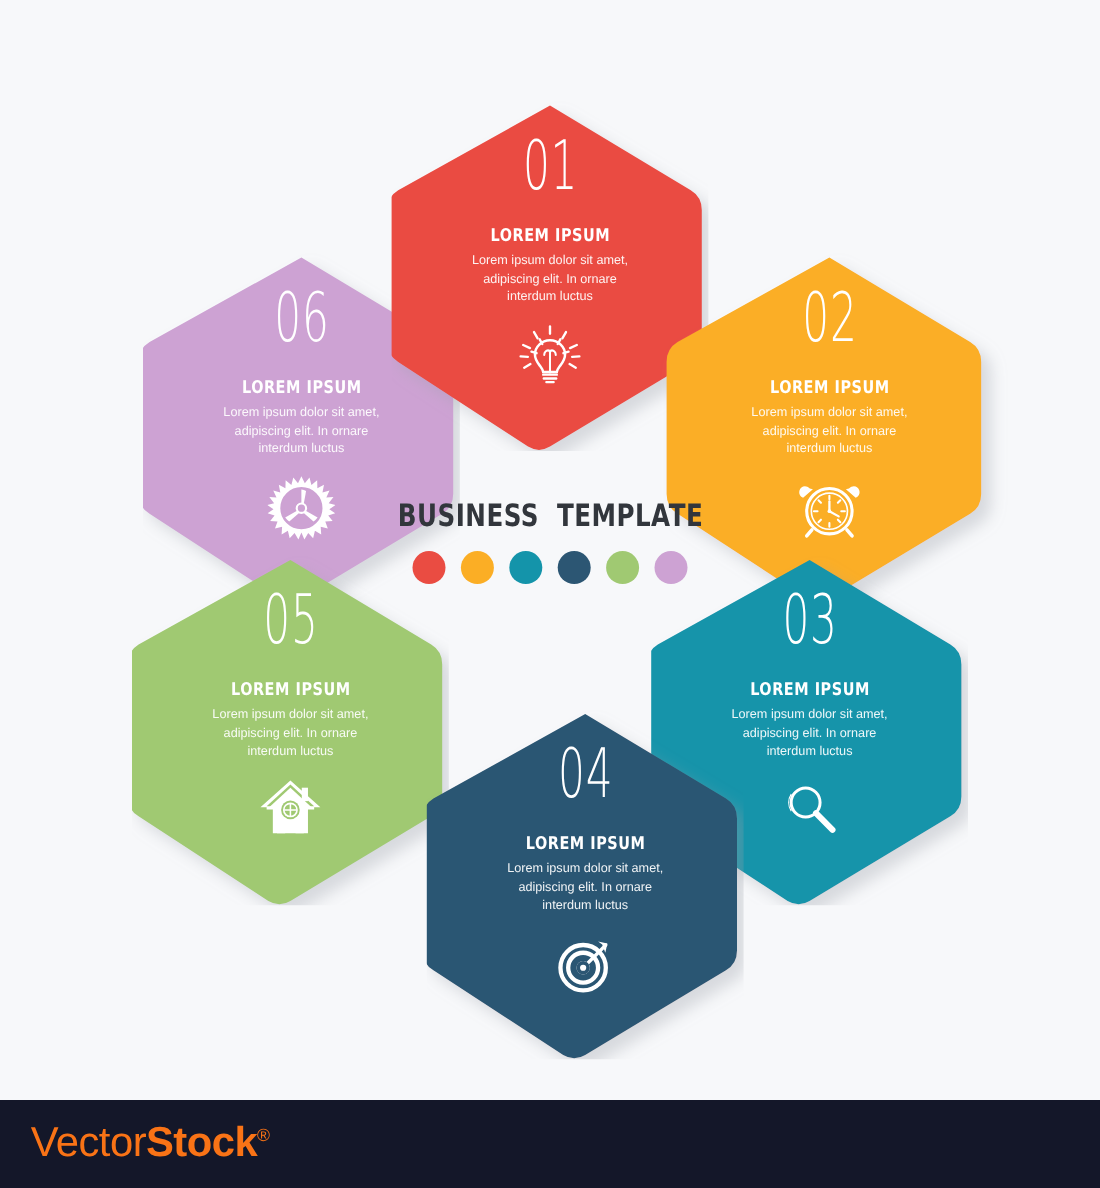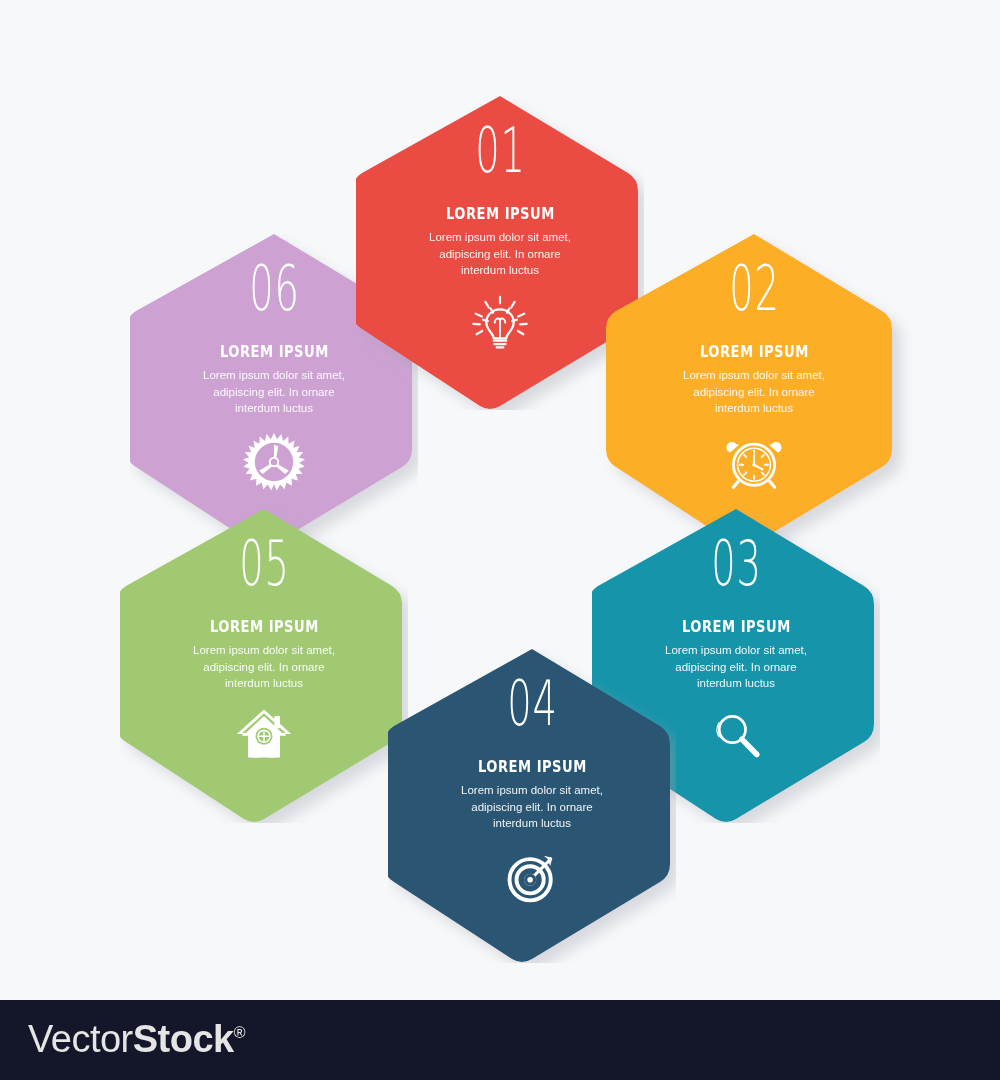--- a/index.html
+++ b/index.html
@@ -63,21 +63,21 @@
   #dots{display:flex;gap:14px;margin-top:16px;}
   .dot{width:30px;height:30px;border-radius:50%;}
 
   
   #footer{
     position:absolute;left:0;top:1000px;width:1000px;height:80px;
     background:#141729;
   }
   #wm-logo{
     position:absolute;left:28px;top:18px;
-    font-size:38px;color:#e5e5e5;letter-spacing:-0.5px;
+    font-size:38px;color:#f97316;letter-spacing:-0.5px;
     font-family:"Liberation Sans", sans-serif;
   }
   #wm-logo .light{font-weight:300;}
   #wm-logo .bold{font-weight:700;}
   #wm-logo .reg{font-size:16px;vertical-align:super;font-weight:400;}
   #wm-url{
     position:absolute;right:26px;top:28px;
     font-size:22px;color:#ffffff;font-weight:400;
     font-family:"Liberation Sans", sans-serif;
   }
@@ -292,18 +292,29 @@
           <path d="M30 36 L52 14" stroke="#ffffff" stroke-width="3.2" stroke-linecap="round"></path>
           <path d="M30 36 L36.5 34.5 L31.5 29.5 Z" fill="#ffffff"></path>
           <path d="M44.5 10.5 L53.5 12.5 L51.5 21.5 L48.5 13.5 Z" fill="#ffffff"></path>
           <circle cx="30" cy="36" r="6.5" fill="#2c5673"></circle>
           <circle cx="30" cy="36" r="3" fill="#ffffff"></circle>
         </svg>
       </div>
     </div>
   </div>
 
+  <div id="center-block">
+    <div id="center-title">BUSINESS  TEMPLATE</div>
+    <div id="dots">
+      <span class="dot" style="background:#ea4c42"></span>
+      <span class="dot" style="background:#fbae25"></span>
+      <span class="dot" style="background:#1494aa"></span>
+      <span class="dot" style="background:#2c5673"></span>
+      <span class="dot" style="background:#a0c972"></span>
+      <span class="dot" style="background:#cda2d3"></span>
+    </div>
+  </div>
 
 </div>
 
 <div id="footer">
   <div id="wm-logo"><span class="light">Vector</span><span class="bold">Stock</span><span class="reg">®</span></div>
 </div>
 
 </body></html>

